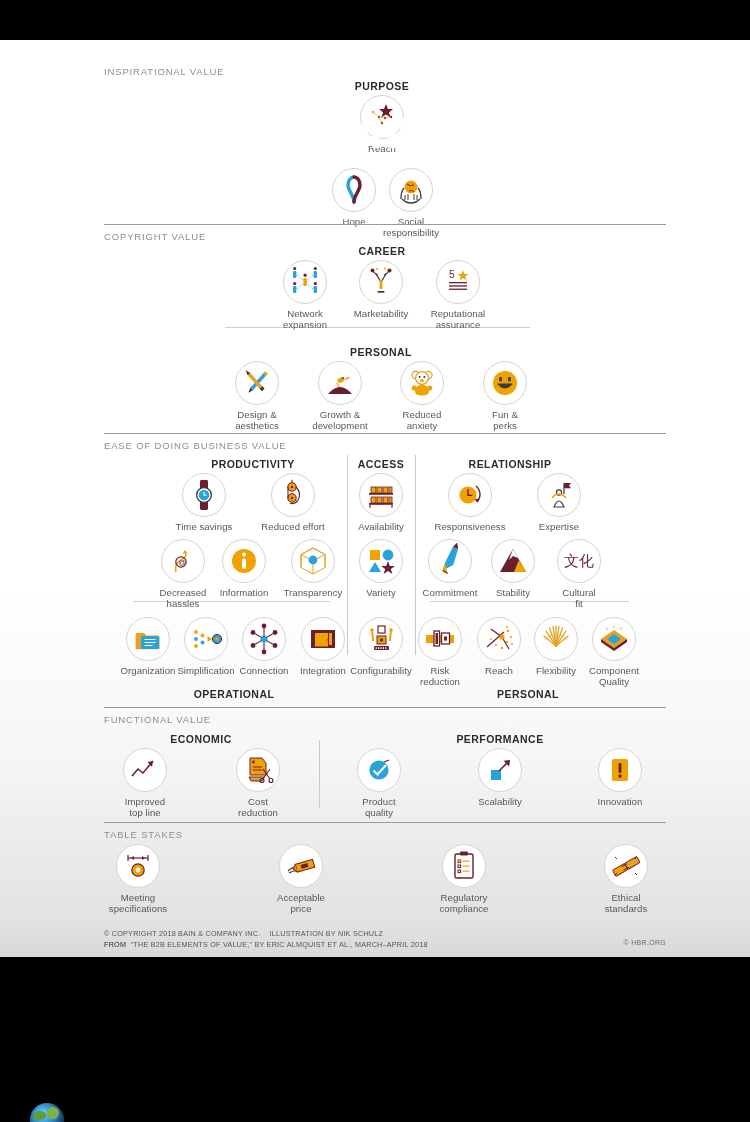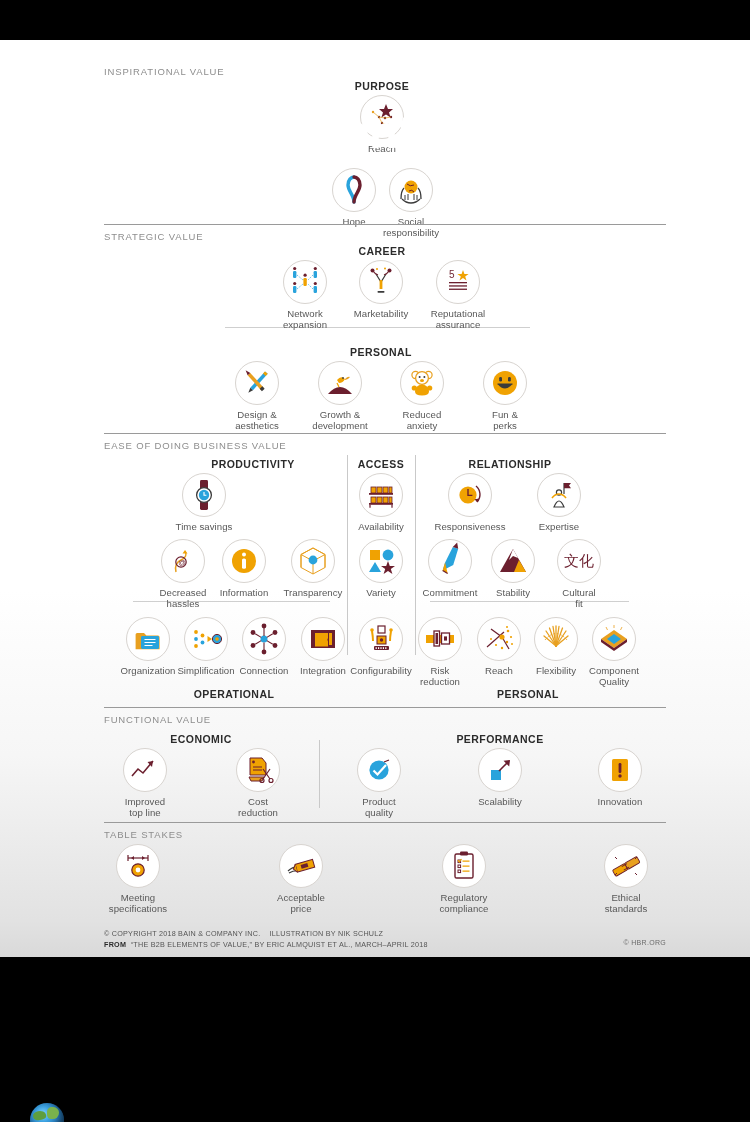--- a/index.html
+++ b/index.html
@@ -35,21 +35,21 @@
   .disc{width:42px;height:42px;border-radius:50%;border:1px solid #d8d4d0;margin:0 auto;
        position:relative;background:#fff;}
   .el .lab{margin-top:4px;font-size:9.6px;line-height:11.4px;color:#585858;letter-spacing:.05px;}
 
   .vdiv{position:absolute;width:1px;background:#c9c9c9;}
   .hdiv{position:absolute;height:1px;background:#cfcfcf;}
 
   
   .credits{position:absolute;left:104px;top:889px;font-size:7.2px;letter-spacing:.25px;
        color:#555;line-height:10.5px;white-space:nowrap;}
-  .credits b{font-weight:700;color:#2b2b2b;}
+  .credits b{font-weight:400;color:#2b2b2b;}
   .hbr{position:absolute;left:0;top:899px;width:562px;text-align:right;font-size:7px;
        letter-spacing:.3px;color:#6b6b6b;}
 
   
   .ic{position:absolute;left:0;top:0;width:100%;height:100%;}
   .ic svg{display:block;width:100%;height:100%;}
 </style>
 </head>
 <body>
 
@@ -96,21 +96,21 @@
               <path d="M17 15 q3 3 7 1 M19 22 q3-2 5 1" stroke="#6B1F2E" stroke-width="1" fill="none"></path>
               <path d="M11 30 q0-8 3-11 M31 30 q0-8 -3-11" stroke="#3B3B3B" stroke-width="1.3" fill="none"></path>
               <path d="M12 30 q4 4 9 4 q5 0 9-4" stroke="#3B3B3B" stroke-width="1.3" fill="none"></path>
               <path d="M15 26 l0 5 M18 25 l0 6 M24 25 l0 6 M27 26 l0 5" stroke="#3B3B3B" stroke-width="1" fill="none"></path>
             </svg>
           </div>
         </div>
         <div class="lab">Social<br>responsibility</div>
       </div>
       <div class="band-rule" style="top:184px"></div>
-      <div class="band-label" style="top:191px">STRATEGIC VALUE</div>
+      <div class="band-label" style="top:191px">COPYRIGHT VALUE</div>
       <div class="grp-title" style="left:382px;top:205px">CAREER</div>
       <div class="grp-title" style="left:381px;top:306px">PERSONAL</div>
       <div class="hdiv" style="left:225px;top:287px;width:305px"></div>
       <div class="el" style="left:305px;top:220px">
         <div class="disc">
           <div class="ic">
             <svg viewBox="0 0 42 42" xmlns="http://www.w3.org/2000/svg">
               <rect x="9" y="10" width="3.4" height="7" rx="1.2" fill="#29A3DC"></rect>
               <rect x="29.6" y="10" width="3.4" height="7" rx="1.2" fill="#29A3DC"></rect>
               <rect x="9" y="25" width="3.4" height="7" rx="1.2" fill="#29A3DC"></rect>
@@ -241,20 +241,36 @@
             <svg viewBox="0 0 42 42" xmlns="http://www.w3.org/2000/svg">
               <rect x="17" y="6" width="8" height="9" rx="1.4" fill="#6B1F2E"></rect>
               <rect x="17" y="27" width="8" height="9" rx="1.4" fill="#6B1F2E"></rect>
               <circle cx="21" cy="21" r="7.4" fill="#fff" stroke="#3B3B3B" stroke-width="1.3"></circle>
               <circle cx="21" cy="21" r="5.2" fill="#29A3DC"></circle>
               <path d="M21 18 v3.2 h2.4" stroke="#fff" stroke-width="1.1" fill="none"></path>
             </svg>
           </div>
         </div>
         <div class="lab">Time savings</div>
+      </div>
+      <div class="el" style="left:293px;top:433px">
+        <div class="disc">
+          <div class="ic">
+            <svg viewBox="0 0 42 42" xmlns="http://www.w3.org/2000/svg">
+              <circle cx="20" cy="13" r="4.2" fill="#F0A202" stroke="#6B1F2E" stroke-width="1.1"></circle>
+              <circle cx="20" cy="13" r="1.2" fill="#6B1F2E"></circle>
+              <circle cx="20" cy="24" r="4.2" fill="#F0A202" stroke="#6B1F2E" stroke-width="1.1"></circle>
+              <circle cx="20" cy="24" r="1.2" fill="#6B1F2E"></circle>
+              <path d="M24 13 q6 6 2 13 q-3 5 -8 3" stroke="#6B1F2E" stroke-width="1.1" fill="none"></path>
+              <path d="M16 13 v11" stroke="#6B1F2E" stroke-width="1.1" fill="none"></path>
+              <path d="M20 8.8 v-3" stroke="#6B1F2E" stroke-width="1.1" fill="none"></path>
+            </svg>
+          </div>
+        </div>
+        <div class="lab">Reduced effort</div>
       </div>
       <div class="el" style="left:183px;top:499px">
         <div class="disc">
           <div class="ic">
             <svg viewBox="0 0 42 42" xmlns="http://www.w3.org/2000/svg">
               <path d="M14 32 q-2 -9 5 -12 q7 -3 4 -9" stroke="#E8A020" stroke-width="1.5" fill="none"></path>
               <polygon points="23,10 20.5,13.5 25.5,13.5" fill="#F0A202"></polygon>
               <circle cx="19" cy="22" r="5.2" fill="none" stroke="#6B1F2E" stroke-width="1.2"></circle>
               <text x="16.2" y="25.4" font-family="Liberation Sans, sans-serif" font-size="7.5" fill="#6B1F2E">@</text>
             </svg>

